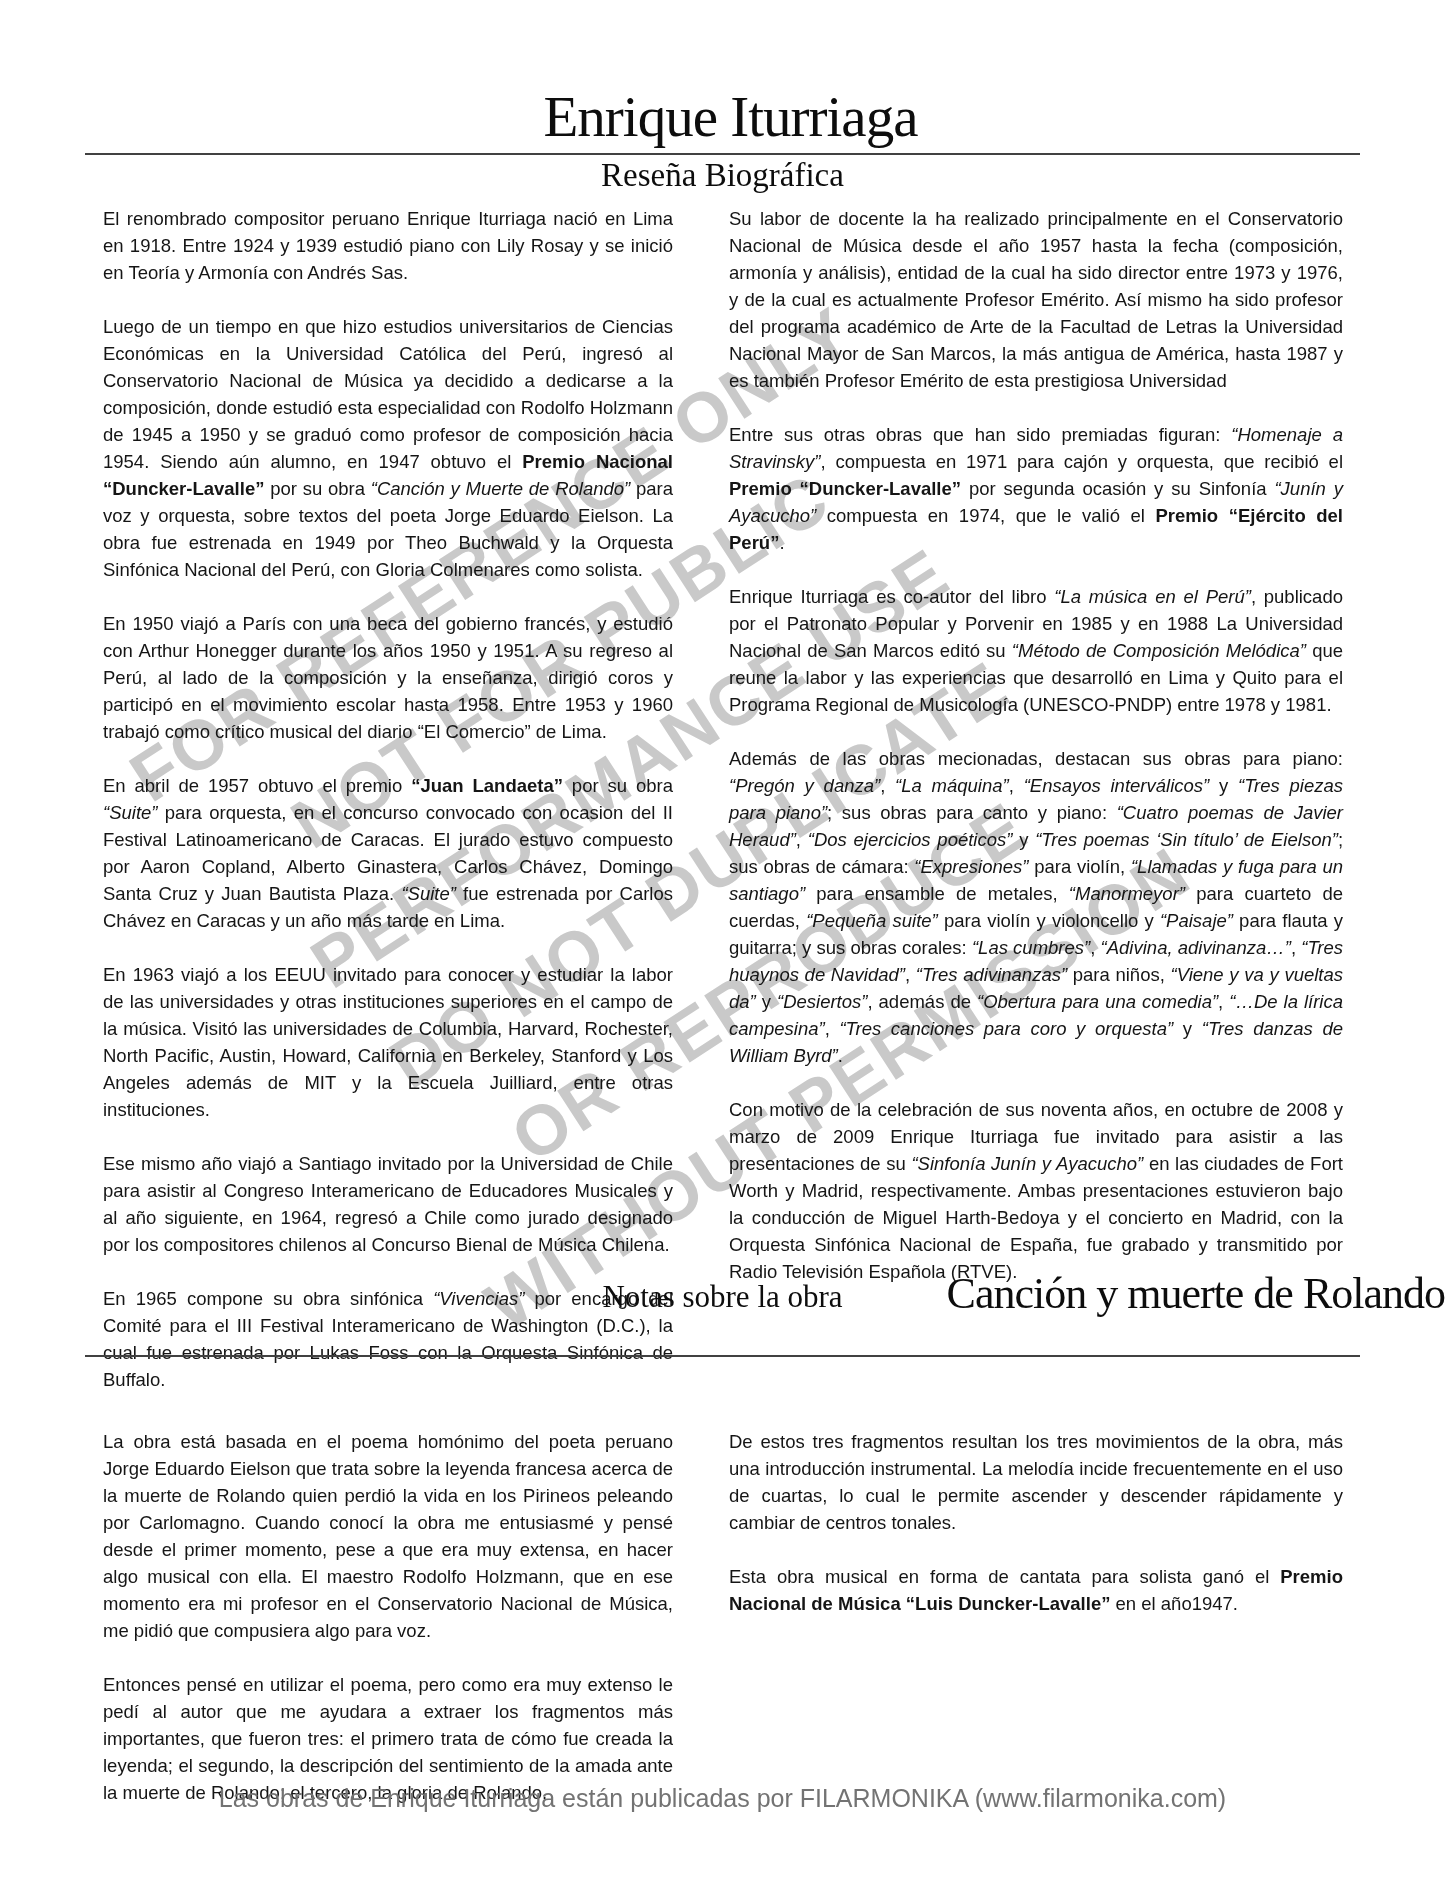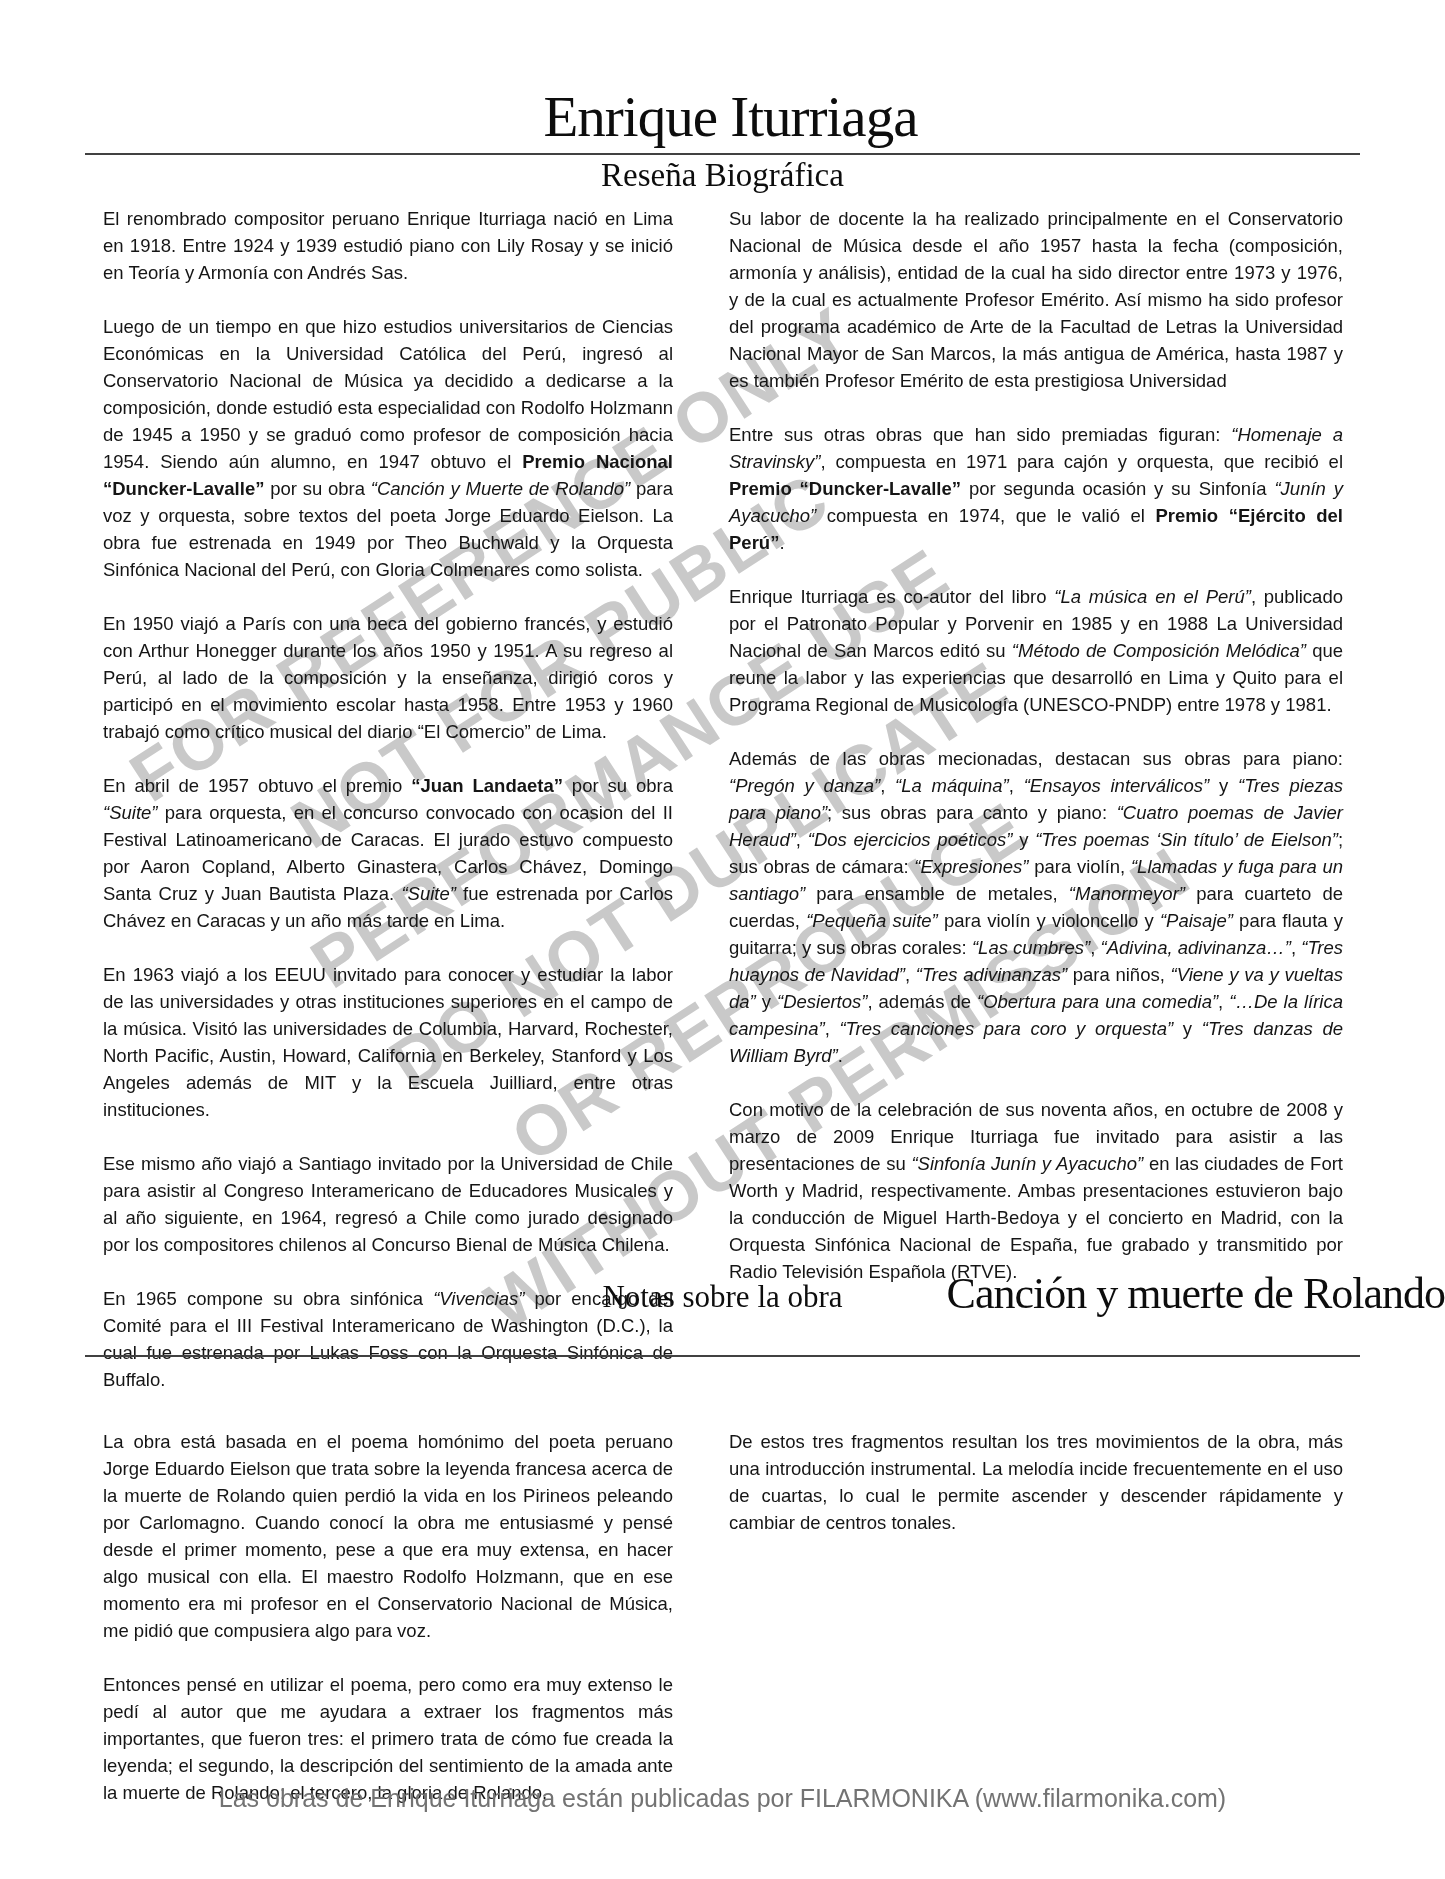--- a/index.html
+++ b/index.html
@@ -121,19 +121,20 @@
     <div class="rule rule-2"></div>
     <h2 class="doc-subtitle subtitle-2">Notas sobre la obra</h2>
 
     <div class="cols cols-2">
       <div class="col col-left">
           <p>La obra está basada en el poema homónimo del poeta peruano Jorge Eduardo Eielson que trata sobre la leyenda francesa acerca de la muerte de Rolando quien perdió la vida en los Pirineos peleando por Carlomagno. Cuando conocí la obra me entusiasmé y pensé desde el primer momento, pese a que era muy extensa, en hacer algo musical con ella. El maestro Rodolfo Holzmann, que en ese momento era mi profesor en el Conservatorio Nacional de Música, me pidió que compusiera algo para voz.</p>
           <p>Entonces pensé en utilizar el poema, pero como era muy extenso le pedí al autor que me ayudara a extraer los fragmentos más importantes, que fueron tres: el primero trata de cómo fue creada la leyenda; el segundo, la descripción del sentimiento de la amada ante la muerte de Rolando; el tercero, la gloria de Rolando.</p>
         </div>
       <div class="col col-right">
           <p>De estos tres fragmentos resultan los tres movimientos de la obra, más una introducción instrumental. La melodía incide frecuentemente en el uso de cuartas, lo cual le permite ascender y descender rápidamente y cambiar de centros tonales.</p>
+          <p>Esta obra musical en forma de cantata para solista ganó el <b>Premio Nacional de Música “Luis Duncker-Lavalle”</b> en el año1947.</p>
         </div>
     </div>
 
     <div class="footer">Las obras de Enrique Iturriaga están publicadas por FILARMONIKA (www.filarmonika.com)</div>
 
   </div>
 </div>
 
 </body></html>

